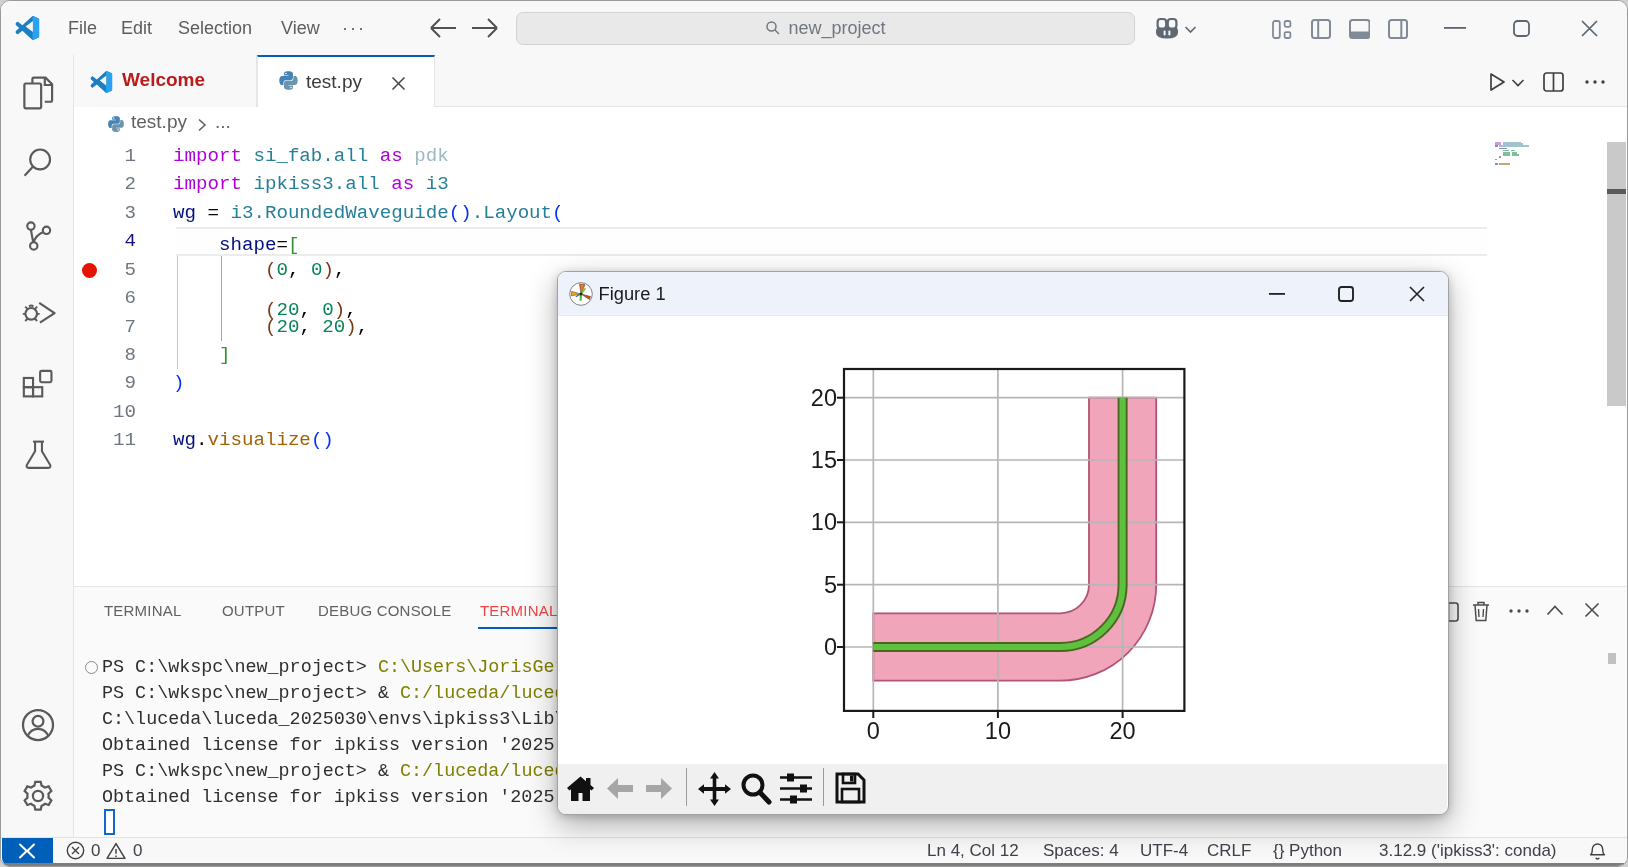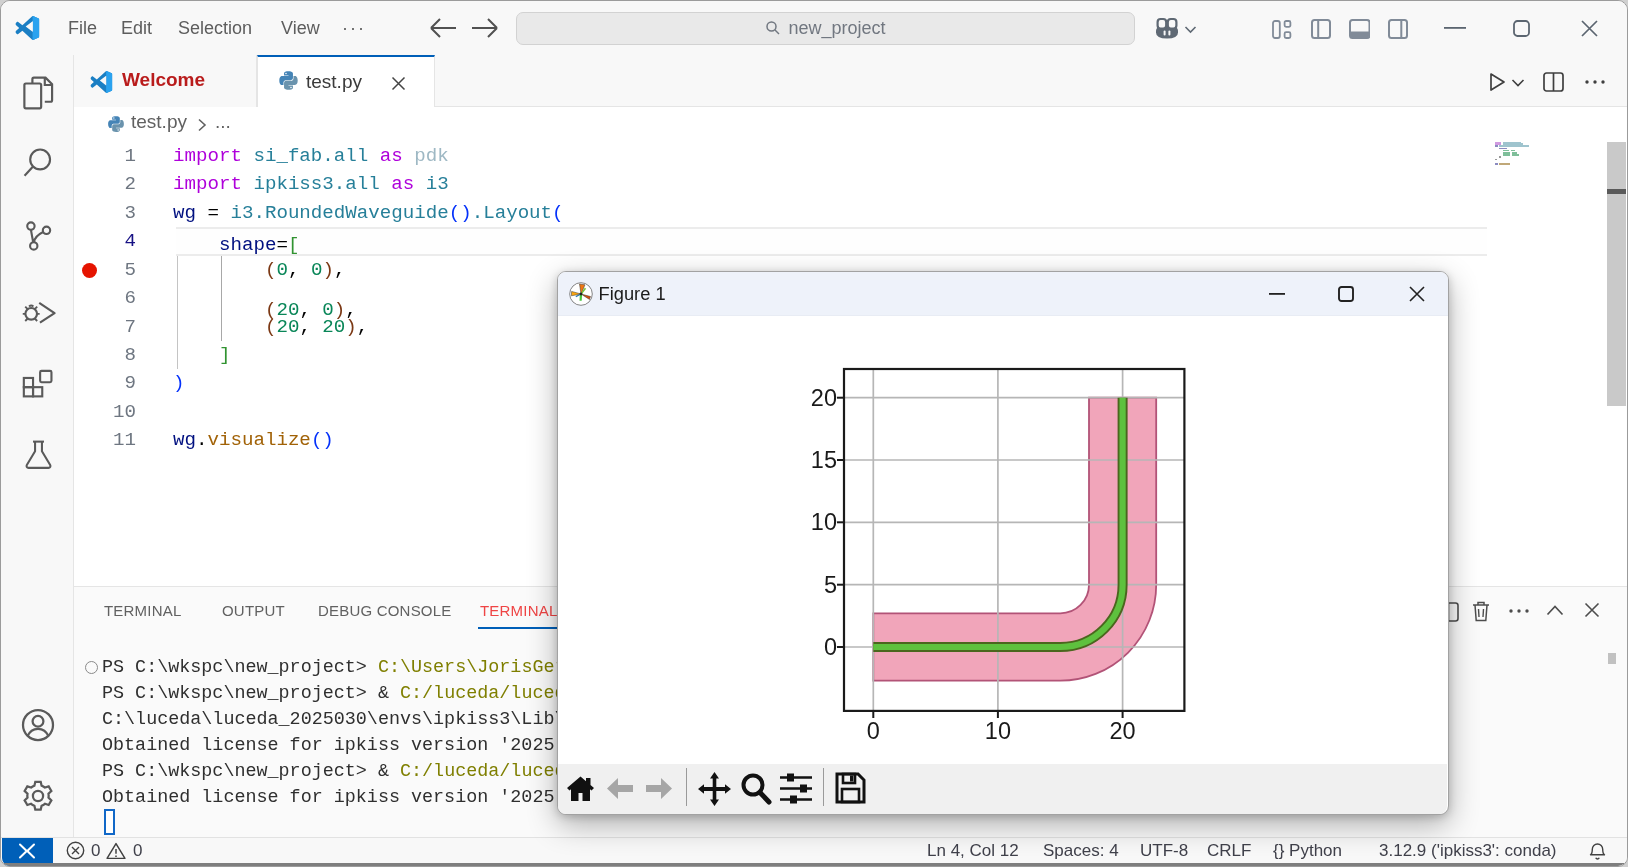--- a/index.html
+++ b/index.html
@@ -332,21 +332,21 @@
       <path d="M6 6 l7 7 M13 6 l-7 7" stroke="#414141" stroke-width="1.4"></path>
     </svg>
     <div class="sitem" style="left:90px;">0</div>
     <svg class="abs" style="left:105px; top:4px;" width="20" height="18" viewBox="0 0 19 17">
       <path d="M9.5 1.5 L18 15.5 H1 Z" stroke="#414141" stroke-width="1.4" fill="none" stroke-linejoin="round"></path>
       <path d="M9.5 6.5 v4.5 M9.5 12.7 v1.6" stroke="#414141" stroke-width="1.4"></path>
     </svg>
     <div class="sitem" style="left:132px;">0</div>
     <div class="sitem" style="left:926px;">Ln 4, Col 12</div>
     <div class="sitem" style="left:1042px;">Spaces: 4</div>
-    <div class="sitem" style="left:1139px;">UTF-8</div>
+    <div class="sitem" style="left:1139px;">UTF-4</div>
     <div class="sitem" style="left:1206px;">CRLF</div>
     <div class="sitem" style="left:1272px;">{} Python</div>
     <div class="sitem" style="left:1378px;">3.12.9 ('ipkiss3': conda)</div>
     <svg class="abs" style="left:1587px; top:3.5px;" width="19" height="20" viewBox="0 0 19 20">
       <path d="M9.5 2 a5.2 5.2 0 0 1 5.2 5.2 c0 4.4 1.8 5.6 1.8 5.6 H2.5 s1.8-1.2 1.8-5.6 A5.2 5.2 0 0 1 9.5 2 z" fill="none" stroke="#414141" stroke-width="1.4" stroke-linejoin="round"></path>
       <path d="M7.8 15.8 a1.8 1.8 0 0 0 3.4 0" fill="none" stroke="#414141" stroke-width="1.4"></path>
     </svg>
   </div>
 
   <div id="figwin">

